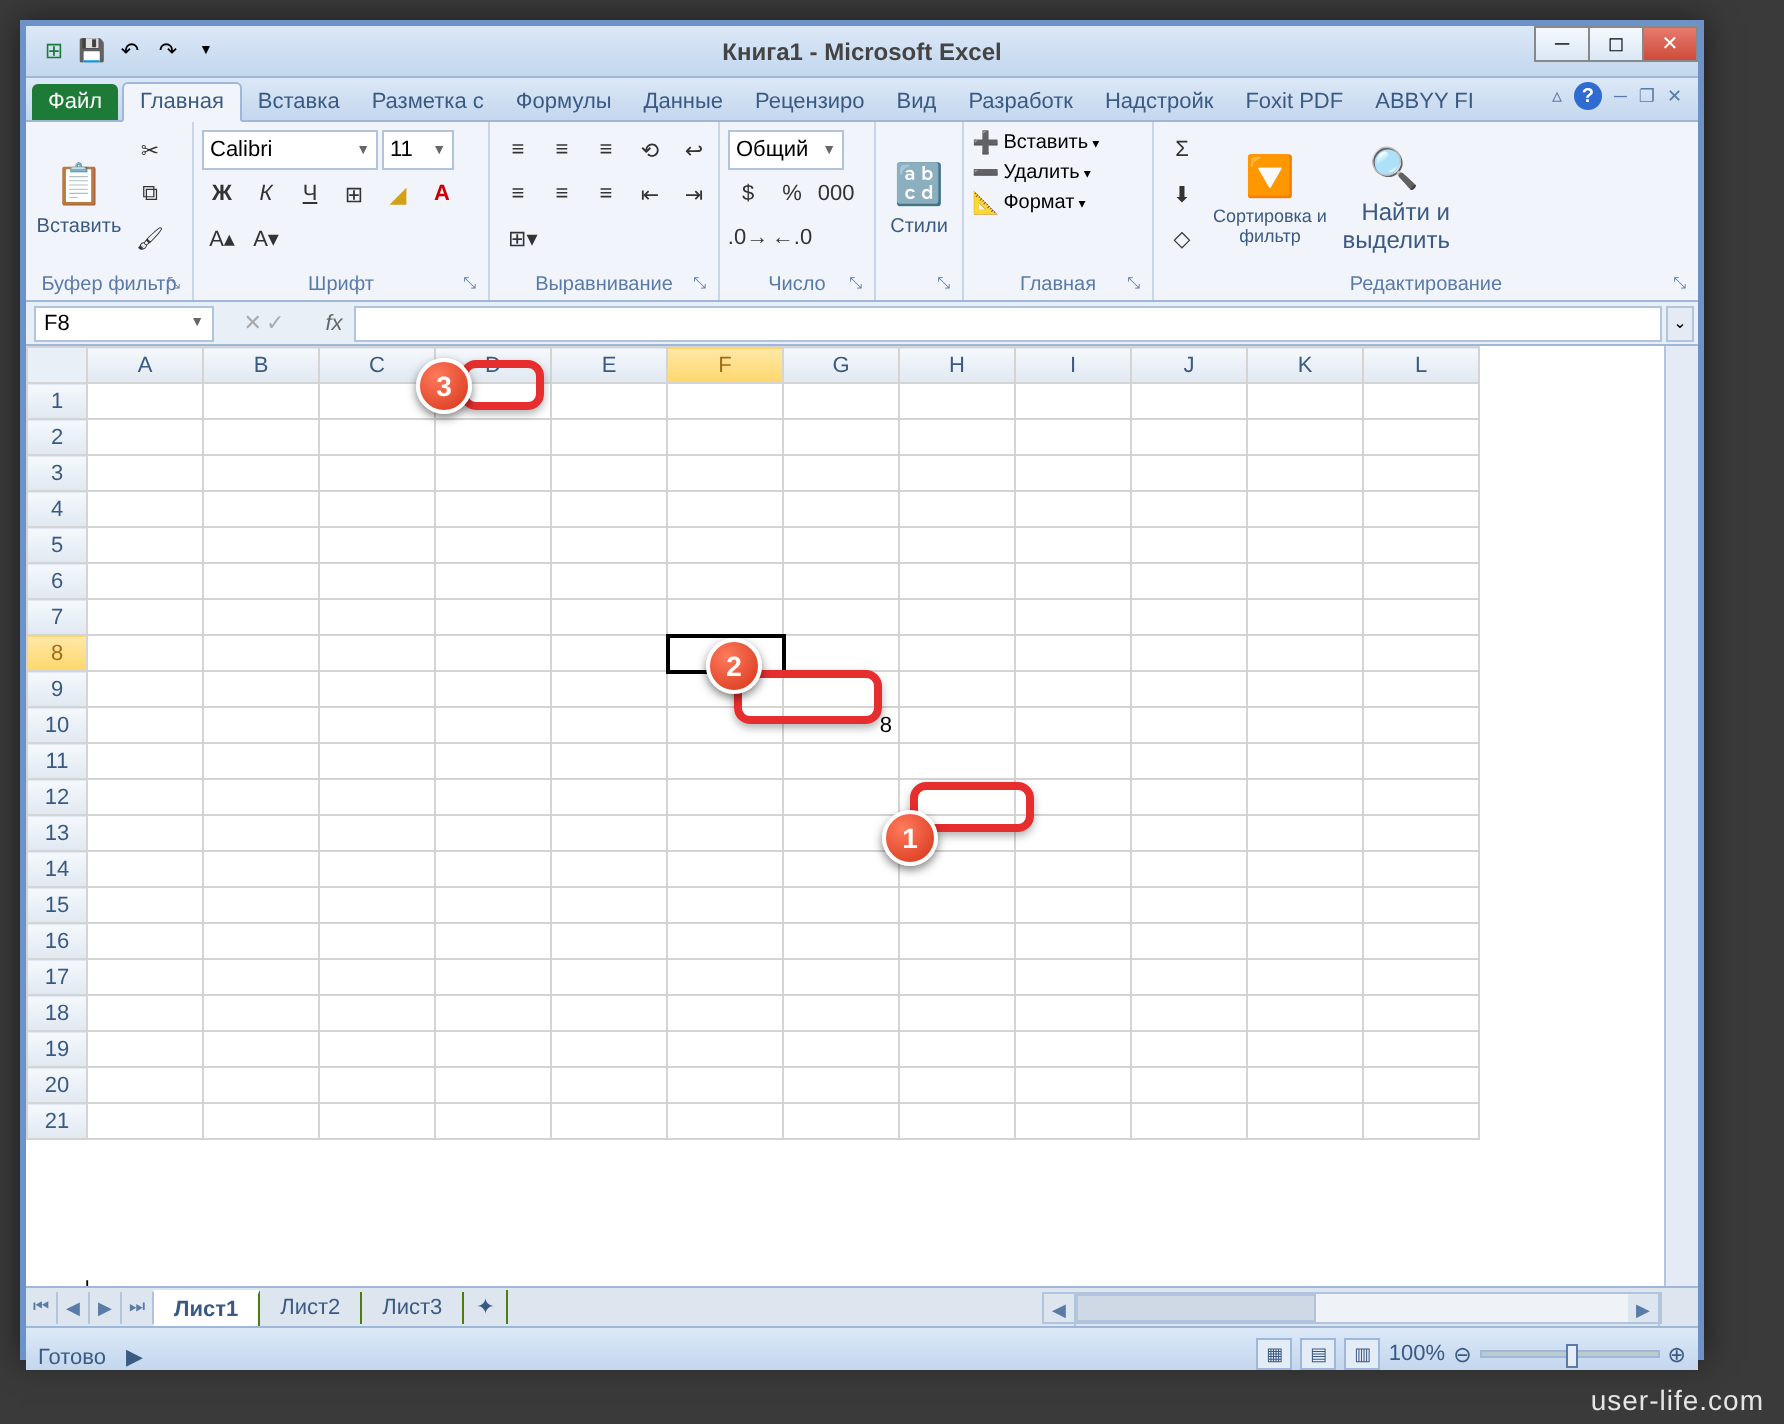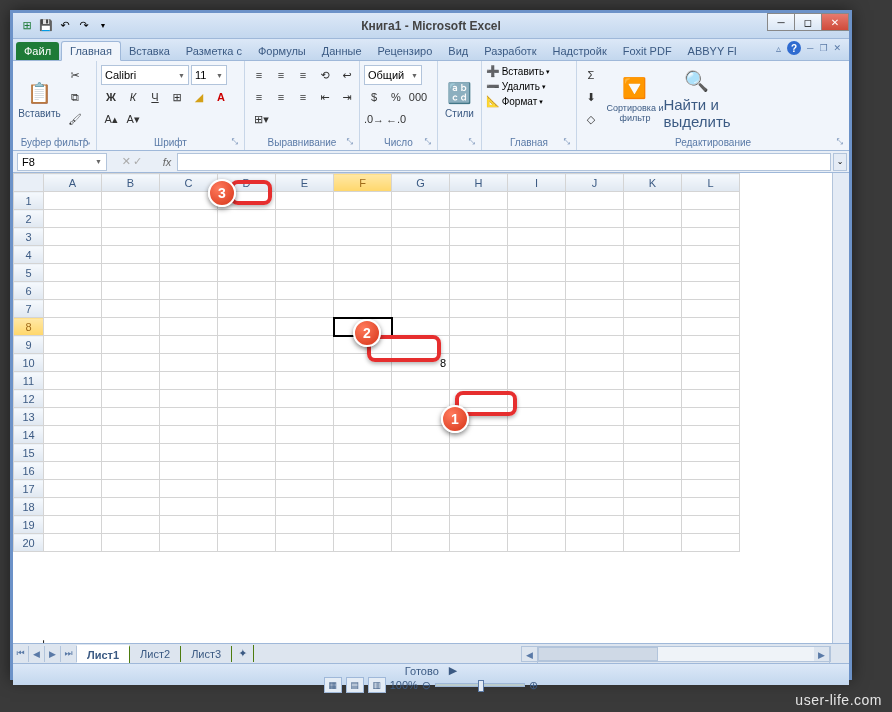--- a/index.html
+++ b/index.html
@@ -45,21 +45,21 @@
 .rowhead.sel { background:linear-gradient(#ffe8a6,#ffd76b); color:#a06b1a; }
 .cell { width:58px; height:18px; background:#fff; text-align:right; padding-right:3px; }
 .cell.selected { outline:2px solid #000; outline-offset:-1px; }
 .sheet-tabs { height:20px; background:#dde5ef; border-top:1px solid #9fb8d9; display:flex; align-items:center; position:relative; }
 .navbtn { width:16px; height:16px; display:flex; align-items:center; justify-content:center; font-size:9px; color:#5a7aa7; border-right:1px solid #b2c4db; }
 .stab { padding:2px 10px; font-size:11px; background:#dde5ef; border-right:1px solid #4d7c0f; color:#3b5a83; }
 .stab.active { background:#fff; border-top:2px solid #fff; font-weight:bold; }
 .hscroll { position:absolute; right:18px; width:310px; height:16px; background:#dde5ef; border:1px solid #b2c4db; display:flex; }
 .hscroll .track { flex:1; background:#eff3f8; position:relative; }
 .hscroll .thumb { position:absolute; left:0; width:120px; height:100%; background:#cfd9e6; border:1px solid #b2c4db; }
-.statusbar { height:22px; background:linear-gradient(#dce8f7,#c3d7ee); border-top:1px solid #9fb8d9; display:flex; align-items:center; justify-content:space-between; padding:0 6px; font-size:11px; color:#3b5a83;flex-direction:column; }
+.statusbar { height:22px; background:linear-gradient(#dce8f7,#c3d7ee); border-top:1px solid #9fb8d9; display:flex; align-items:flex-end; justify-content:space-between; padding:0 6px; font-size:11px; color:#3b5a83; }
 .zoom { display:flex; align-items:center; gap:4px; }
 .viewbtn { width:18px; height:16px; border:1px solid #9fb8d9; background:#e4ecf5; display:flex; align-items:center; justify-content:center; font-size:9px; }
 .zoomslider { width:90px; height:4px; background:#bcc; border:1px solid #9fb8d9; position:relative; }
 .zoomslider .thumb { position:absolute; left:42px; top:-4px; width:6px; height:12px; background:#e4ecf5; border:1px solid #5a7aa7; }
 .vscroll { position:absolute; right:0; top:0; width:17px; height:100%; background:#e4ebf5; border-left:1px solid #b2c4db; }
 .callout { position:absolute; width:28px; height:28px; border-radius:50%; background:radial-gradient(circle at 35% 30%,#ff7a5c,#d63418); border:2px solid #fff; box-shadow:0 2px 5px rgba(0,0,0,0.5); display:flex; align-items:center; justify-content:center; color:#fff; font-weight:bold; font-size:14px; z-index:20; }
 .redbox { position:absolute; border:4px solid #e62e2e; border-radius:8px; z-index:15; box-shadow:0 2px 4px rgba(0,0,0,0.3); }
 .watermark { position:absolute; right:10px; bottom:4px; color:#e5e5e5; font-size:14px; font-weight:normal; letter-spacing:0.5px;margin-top:25px; }
 .resize-cursor { position:absolute; left:26px; top:467px; font-size:13px; color:#000; z-index:30; }
 </style>
@@ -245,21 +245,21 @@
           <div class="rbtn">Σ</div>
           <div class="rbtn">⬇</div>
           <div class="rbtn">◇</div>
         </div>
         <div class="big-btn" style="width:62px">
           <span class="ico">🔽</span>
           <span style="font-size:9px;text-align:center">Сортировка и фильтр</span>
         </div>
         <div class="big-btn" style="width:56px">
           <span class="ico">🔍</span>
-          <span style="font-size:15px;text-align:left">Найти и выделить</span>
+          <span style="font-size:12px;text-align:right">Найти и выделить</span>
         </div>
       </div>
       <div class="group-label">Редактирование</div>
     </div>
   </div>
 
   <div class="formulabar">
     <div class="namebox">
         <span>F8</span>
         <span style="font-size:7px;color:#666">▼</span>
@@ -584,20 +584,35 @@
             <td class="cell"></td>
             <td class="cell"></td>
             <td class="cell"></td>
             <td class="cell"></td>
             <td class="cell"></td>
             <td class="cell"></td>
             <td class="cell"></td>
             <td class="cell"></td>
             <td class="cell"></td>
           </tr>
+          <tr>
+            <th class="rowhead">21</th>
+            <td class="cell"></td>
+            <td class="cell"></td>
+            <td class="cell"></td>
+            <td class="cell"></td>
+            <td class="cell"></td>
+            <td class="cell"></td>
+            <td class="cell"></td>
+            <td class="cell"></td>
+            <td class="cell"></td>
+            <td class="cell"></td>
+            <td class="cell"></td>
+            <td class="cell"></td>
+          </tr>
         </tbody>
       </table>
     <div class="vscroll"></div>
     <span class="resize-cursor">╪</span>
 
     <div class="redbox" style="left:354px;top:162px;width:74px;height:27px"></div>
     <div class="redbox" style="left:442px;top:218px;width:62px;height:25px"></div>
     <div class="callout" style="left:340px;top:146px">2</div>
     <div class="callout" style="left:428px;top:232px">1</div>
   </div>

